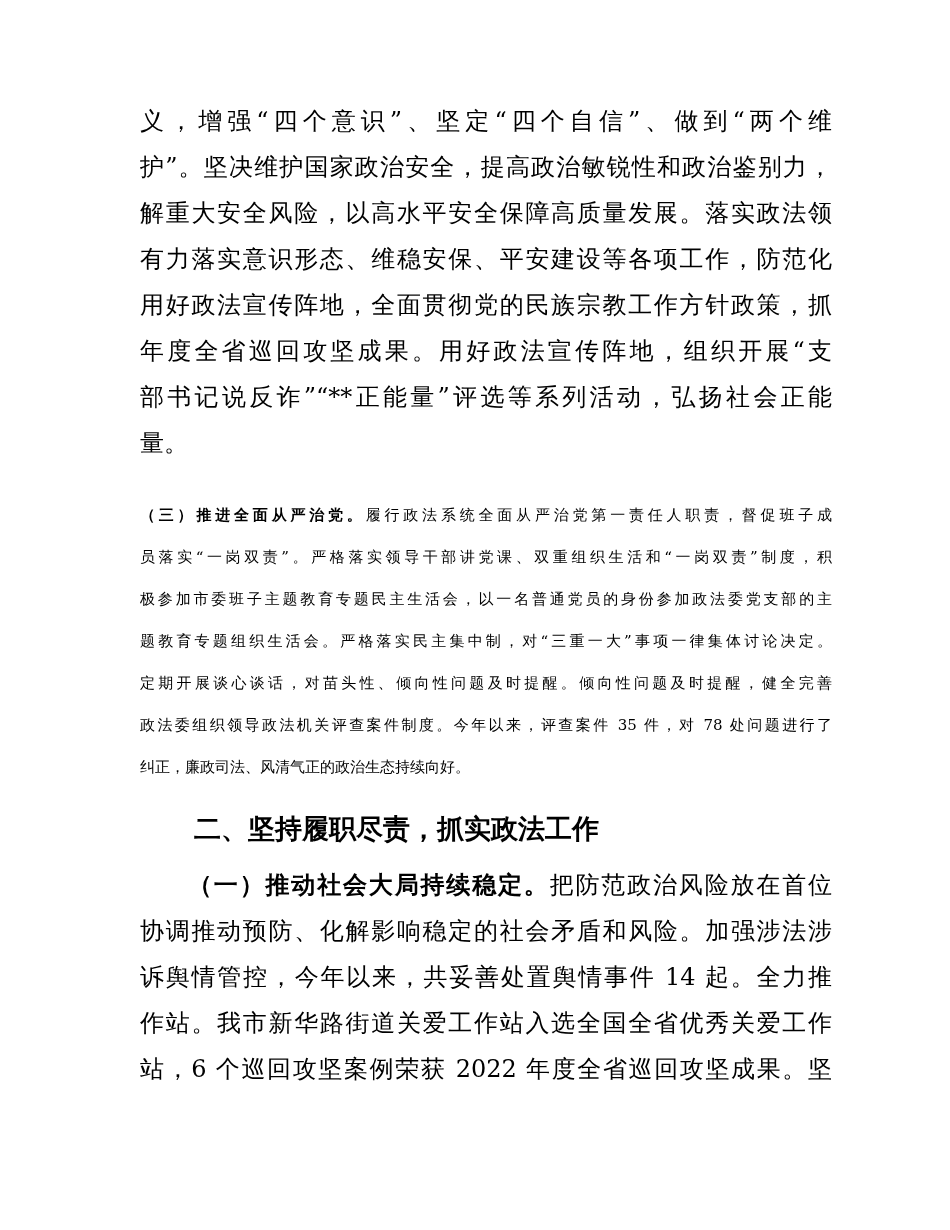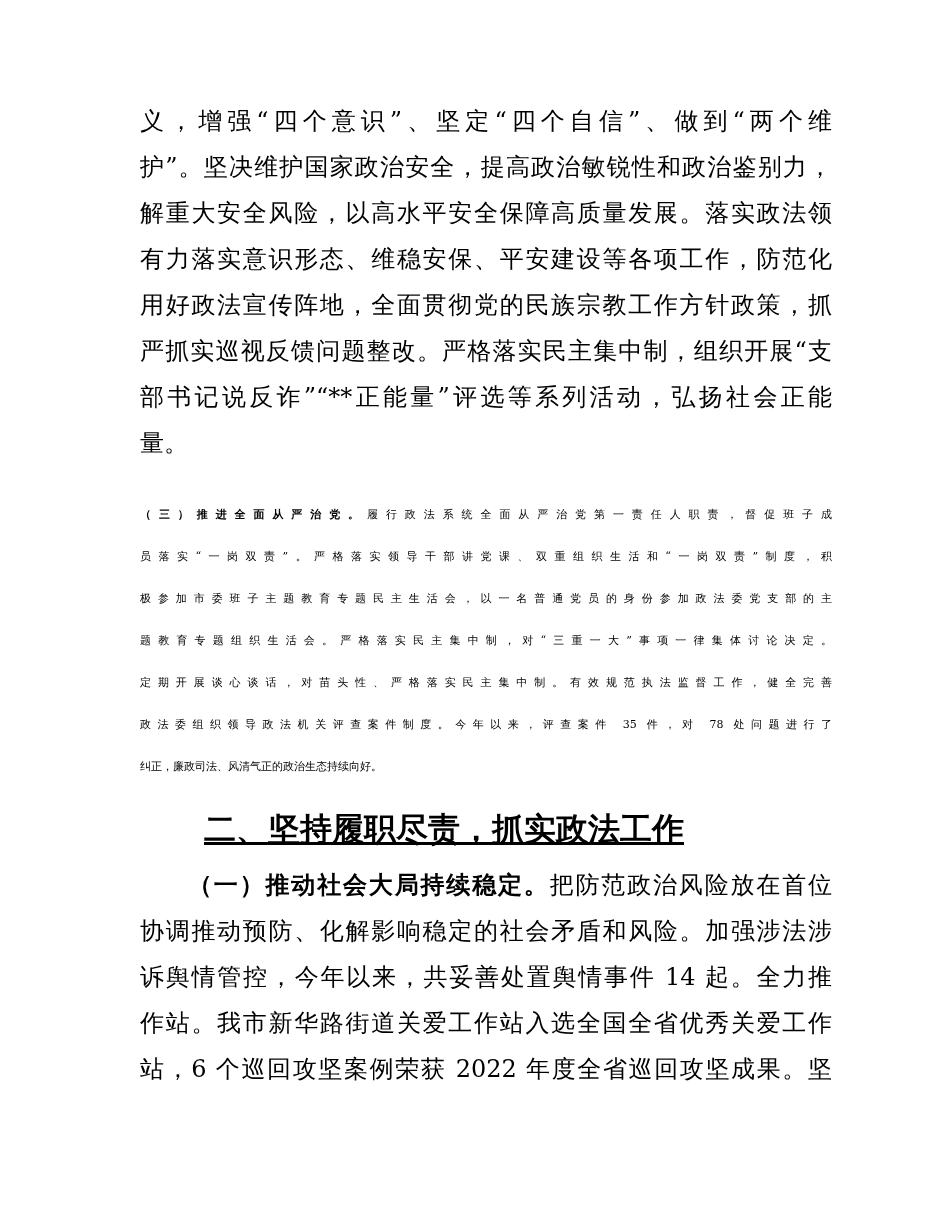--- a/index.html
+++ b/index.html
@@ -19,53 +19,52 @@
     overflow: hidden;
   }
   .para .line {
     text-align: justify;
     text-align-last: justify;
     text-justify: inter-ideograph;
   }
   .para .line.last { text-align-last: left; }
   .para .line.first-indent { text-indent: 2em; }
   .para.large { font-size: 24px; line-height: 46px; }
-  .para.small { font-size: 11px; line-height: 42px; margin-top: 28px; }
+  .para.small { font-size: 15px; line-height: 42px; margin-top: 28px; }
   .heading {
-    font-size: 32px;
+    font-size: 27px;
     line-height: 46px;
     font-weight: bold;
     text-indent: 2em;
     margin-top: 18px;
-    text-decoration: underline;
   }
   .para.sect { margin-top: 10px; }
   b { font-weight: bold; }
 </style>
 </head>
 <body>
 
 <main class="page">
   <div class="para large">
       <div class="line">义，增强“四个意识”、坚定“四个自信”、做到“两个维</div>
       <div class="line">护”。坚决维护国家政治安全，提高政治敏锐性和政治鉴别力，</div>
       <div class="line">解重大安全风险，以高水平安全保障高质量发展。落实政法领</div>
       <div class="line">有力落实意识形态、维稳安保、平安建设等各项工作，防范化</div>
       <div class="line">用好政法宣传阵地，全面贯彻党的民族宗教工作方针政策，抓</div>
-      <div class="line">严抓实巡视反馈问题整改。严格落实民主集中制，组织开展“支</div>
+      <div class="line">年度全省巡回攻坚成果。用好政法宣传阵地，组织开展“支</div>
       <div class="line">部书记说反诈”“**正能量”评选等系列活动，弘扬社会正能</div>
       <div class="line last">量。</div>
     </div>
 
   <div class="para small">
       <div class="line"><b>（三）推进全面从严治党。</b>履行政法系统全面从严治党第一责任人职责，督促班子成</div>
       <div class="line">员落实“一岗双责”。严格落实领导干部讲党课、双重组织生活和“一岗双责”制度，积</div>
       <div class="line">极参加市委班子主题教育专题民主生活会，以一名普通党员的身份参加政法委党支部的主</div>
       <div class="line">题教育专题组织生活会。严格落实民主集中制，对“三重一大”事项一律集体讨论决定。</div>
-      <div class="line">定期开展谈心谈话，对苗头性、严格落实民主集中制。有效规范执法监督工作，健全完善</div>
+      <div class="line">定期开展谈心谈话，对苗头性、倾向性问题及时提醒。倾向性问题及时提醒，健全完善</div>
       <div class="line">政法委组织领导政法机关评查案件制度。今年以来，评查案件 35 件，对 78 处问题进行了</div>
       <div class="line last">纠正，廉政司法、风清气正的政治生态持续向好。</div>
     </div>
 
   <h2 class="heading">二、坚持履职尽责，抓实政法工作</h2>
 
   <div class="para large sect">
       <div class="line first-indent"><b>（一）推动社会大局持续稳定。</b>把防范政治风险放在首位</div>
       <div class="line">协调推动预防、化解影响稳定的社会矛盾和风险。加强涉法涉</div>
       <div class="line">诉舆情管控，今年以来，共妥善处置舆情事件 14 起。全力推</div>

